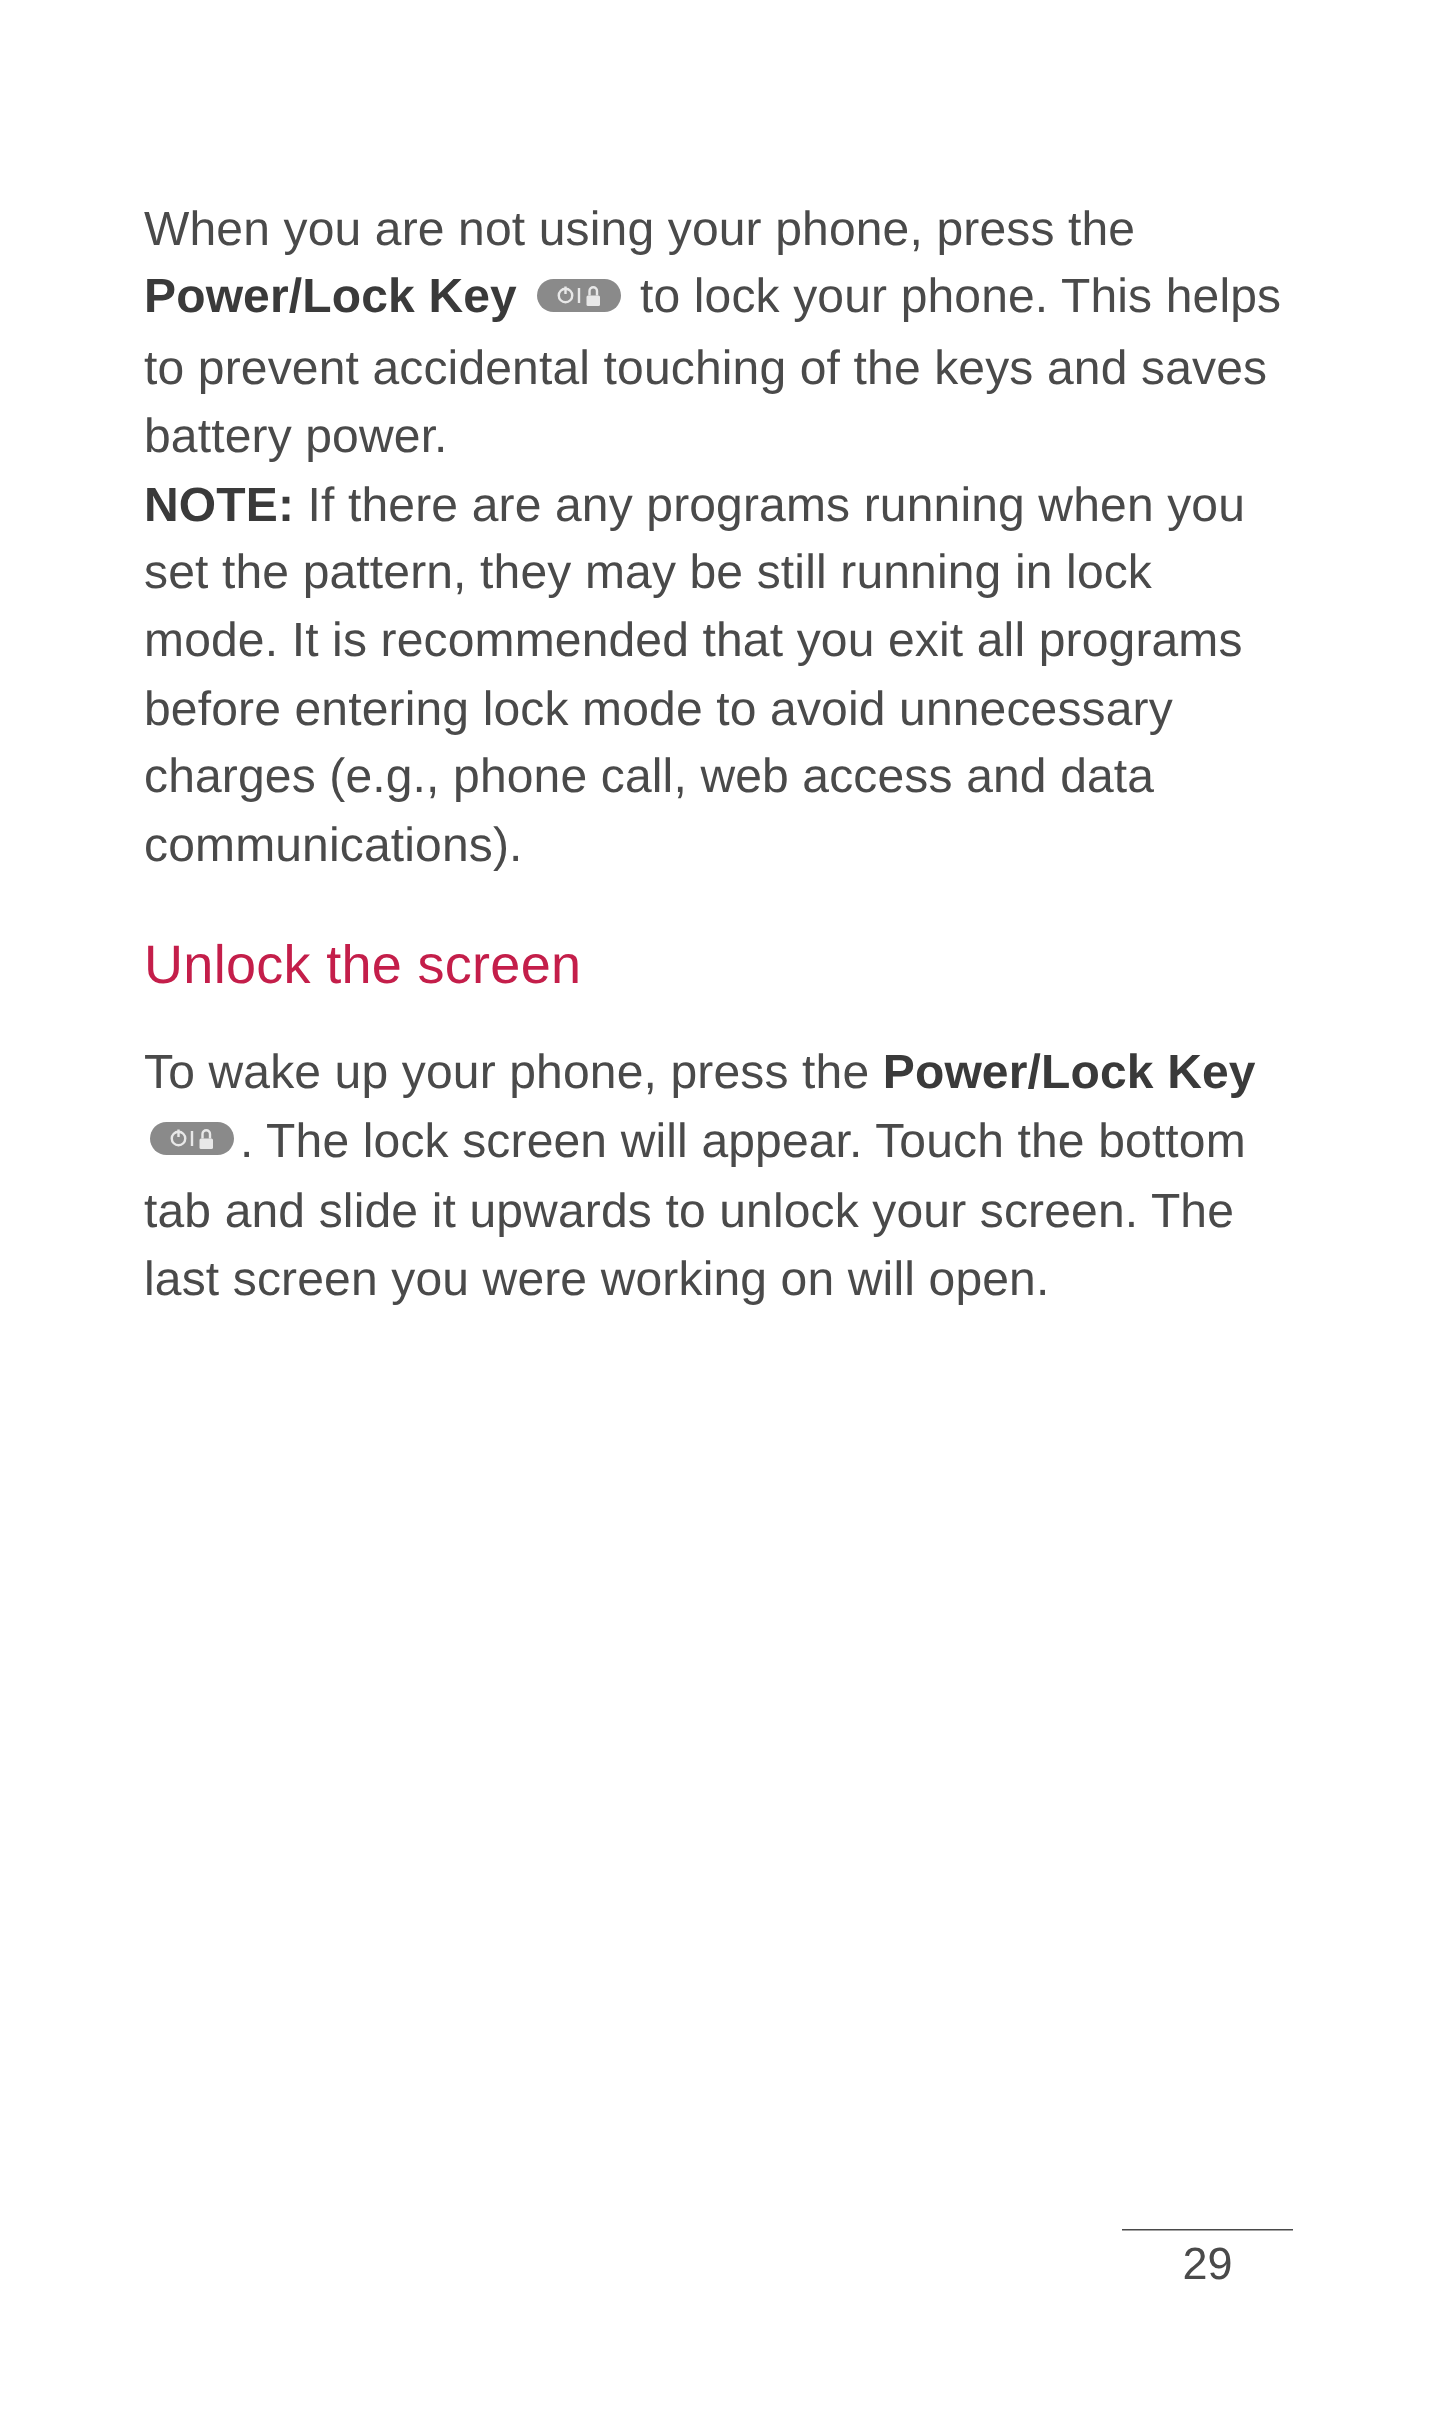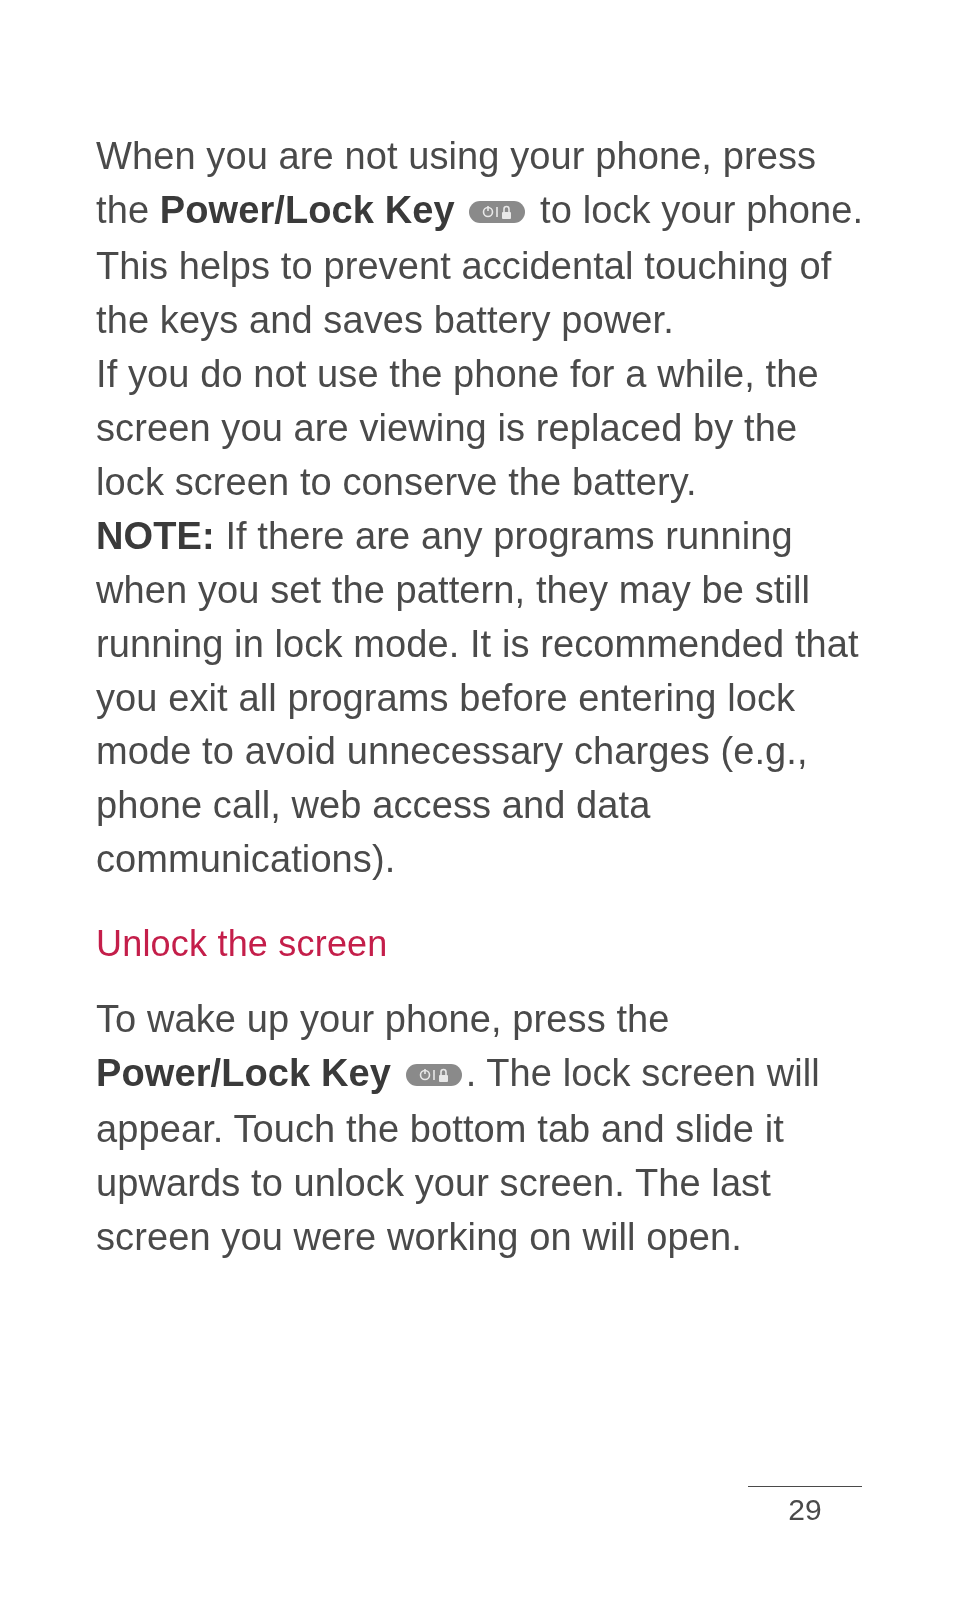--- a/index.html
+++ b/index.html
@@ -17,21 +17,21 @@
     }
     .section-heading {
       color: #c41e4a;
       font-size: 36px;
       font-weight: normal;
       margin-bottom: 28px;
       letter-spacing: 0.2px;
     }
     .body-text {
       color: #4a4a4a;
-      font-size: 38px;
+      font-size: 32px;
       line-height: 1.42;
       letter-spacing: 0.1px;
     }
     .paragraph {
       margin-bottom: 0;
     }
     .bold {
       font-weight: bold;
       color: #3a3a3a;
     }
@@ -75,21 +75,20 @@
           <rect x="0" y="0" width="56" height="22" rx="11" ry="11" fill="#8a8a8a"></rect>
           <circle cx="19" cy="11" r="4.5" fill="none" stroke="#e8e8e8" stroke-width="1.6"></circle>
           <line x1="19" y1="5" x2="19" y2="10" stroke="#e8e8e8" stroke-width="1.6"></line>
           <line x1="28" y1="6" x2="28" y2="16" stroke="#e8e8e8" stroke-width="1.6"></line>
           <rect x="33" y="11" width="9" height="7" rx="1" fill="#e8e8e8"></rect>
           <path d="M 35 11 L 35 8 A 2.5 2.5 0 0 1 40 8 L 40 11" fill="none" stroke="#e8e8e8" stroke-width="1.6"></path>
         </svg>
       </span>
       <span> to lock your phone. This helps to prevent accidental touching of the keys and saves battery power.</span>
     </p>
-    <p class="paragraph">If you do not use the phone for a while, the screen you are viewing is replaced by the lock screen  to conserve the battery.</p>
     <p class="paragraph">
       <span class="bold">NOTE:</span><span> If there are any programs running when you set the pattern, they may be still running in lock mode. It is recommended that you exit all programs before entering lock mode to avoid unnecessary charges (e.g., phone call, web access and data communications).</span>
     </p>
   </div>
 </section>
 
 <section class="section-2">
   <h2 class="section-heading">Unlock the screen</h2>
   <div class="body-text">
     <p class="paragraph">

